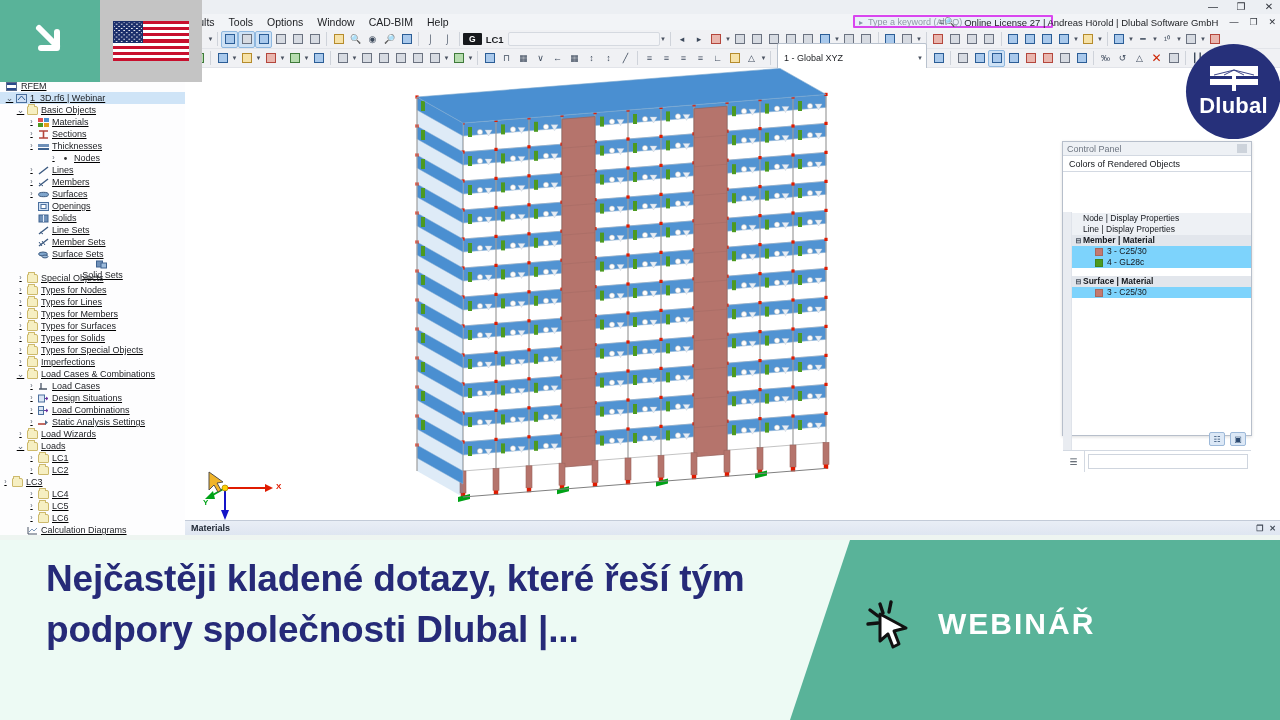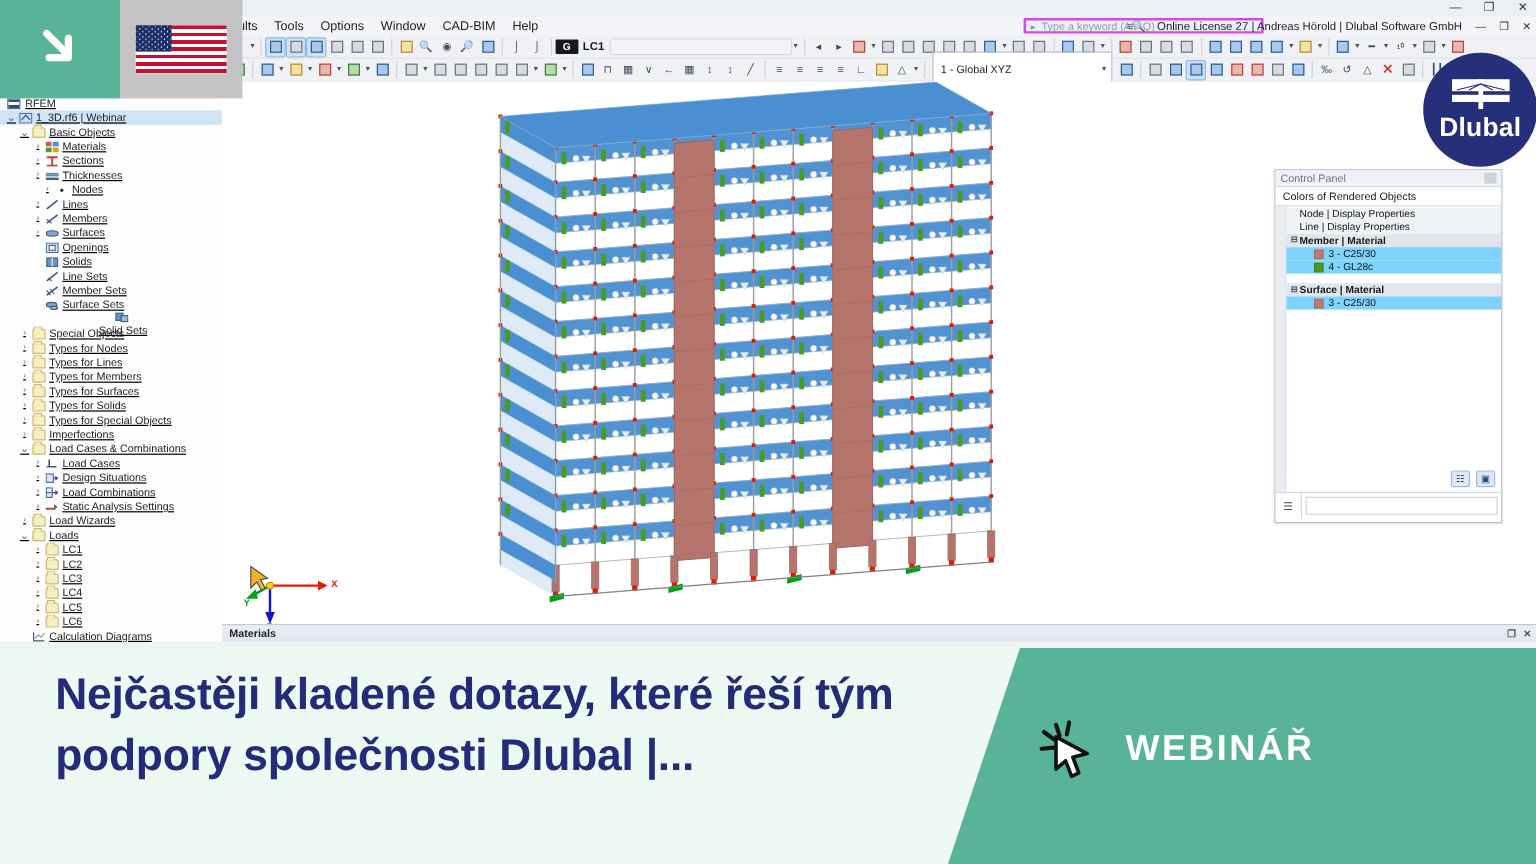--- a/index.html
+++ b/index.html
@@ -160,21 +160,21 @@
   .cp-title {
     height: 14px; background: #eef1f5; border-bottom: 1px solid #d3d9e2;
     display: flex; align-items: center; padding: 0 4px;
     font-size: 9px; color: #6e7682;
   }
   .cp-title .pin { margin-left: auto; width: 10px; height: 9px; background: #cdd3db; }
   .cp-tabrow {
     height: 16px; border-bottom: 1px solid #d3d9e2; display: flex; align-items: center;
     padding-left: 6px; font-size: 9px; color: #14171c; background: #fff;
   }
-  .cp-body { position: relative; height: 238px; display: flex; }
+  .cp-body { position: relative; height: 238px; display: flex; margin-top: 40px; }
   .cp-gutter { width: 9px; background: #e9ecf1; border-right: 1px solid #dfe3ea; }
   .cp-list { flex: 1; padding-top: 1px; }
   .cp-row {
     height: 11px; display: flex; align-items: center; font-size: 8.5px; color: #14171c;
     padding-left: 2px; line-height: 11px; white-space: nowrap;
   }
   .cp-row.hdr { background: #e2e6ec; font-weight: bold; }
   .cp-row.sub { background: #eef1f5; }
   .cp-row.item { background: #7dd3fc; }
   .cp-exp {
@@ -585,21 +585,21 @@
           <div class="tnode" style="padding-left: 26px;">
             <span class="exp">›</span>
             <span class="ticon">
               <svg width="11" height="9">
                 <rect x="0" y="2" width="11" height="3" fill="#6f90b8"></rect>
                 <rect x="0" y="6" width="11" height="2" fill="#3f6390"></rect>
               </svg>
             </span>
             <span class="tlabel">Thicknesses</span>
           </div>
-          <div class="tnode" style="padding-left: 34px;">
+          <div class="tnode" style="padding-left: 9px; margin-left: 39px;">
             <span class="exp">›</span>
             <span class="ticon">
               <svg width="11" height="9">
                 <circle cx="5.5" cy="4.5" r="1.4" fill="#333"></circle>
               </svg>
             </span>
             <span class="tlabel">Nodes</span>
           </div>
           <div class="tnode" style="padding-left: 26px;">
             <span class="exp">›</span>
@@ -814,21 +814,21 @@
             </span>
             <span class="tlabel">LC1</span>
           </div>
           <div class="tnode" style="padding-left: 26px;">
             <span class="exp">›</span>
             <span class="ticon">
               <span class="folder"></span>
             </span>
             <span class="tlabel">LC2</span>
           </div>
-          <div class="tnode" style="padding-left: 26px;">
+          <div class="tnode" style="">
             <span class="exp">›</span>
             <span class="ticon">
               <span class="folder"></span>
             </span>
             <span class="tlabel">LC3</span>
           </div>
           <div class="tnode" style="padding-left: 26px;">
             <span class="exp">›</span>
             <span class="ticon">
               <span class="folder"></span>

